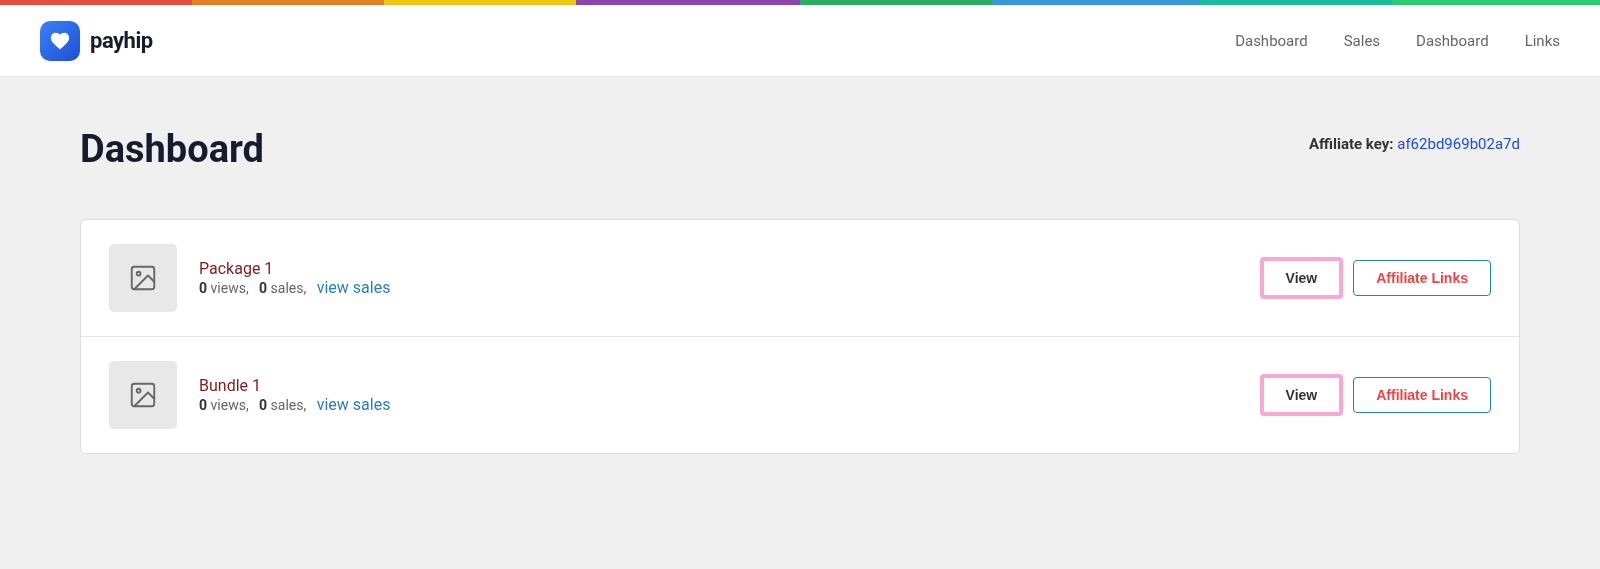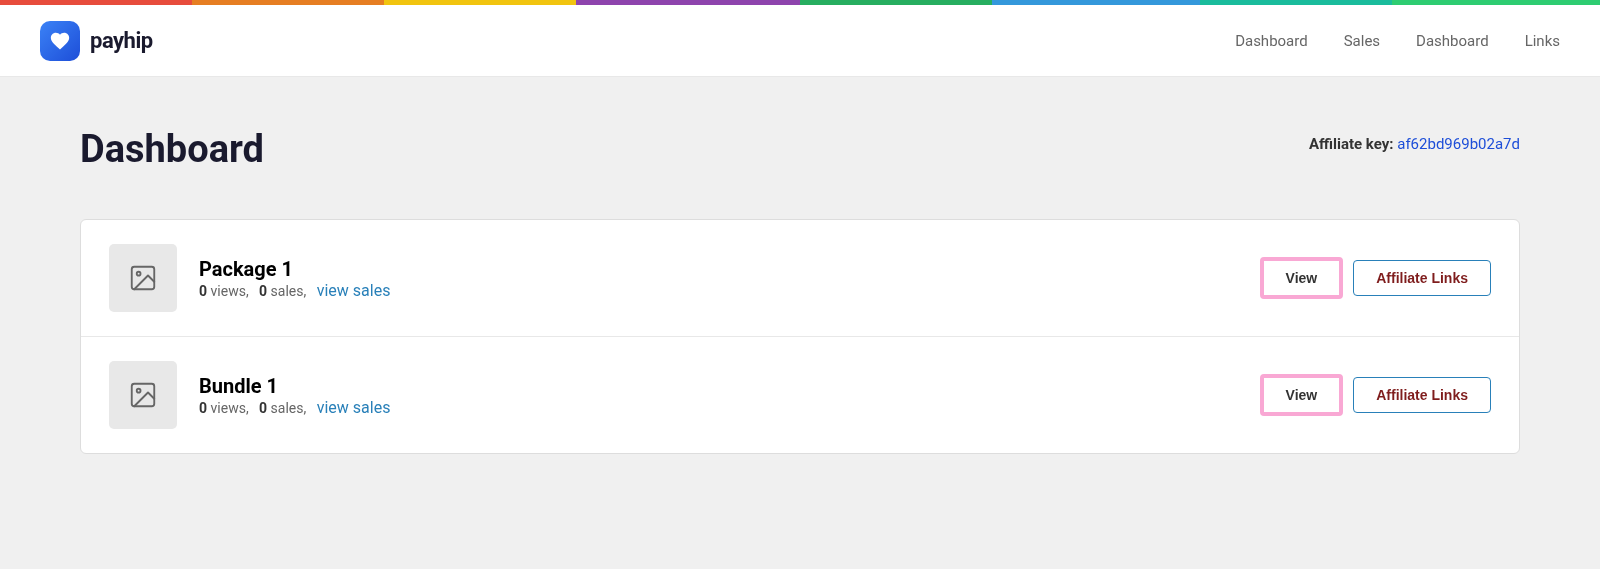--- a/index.html
+++ b/index.html
@@ -113,23 +113,23 @@
       border-radius: 5px;
       display: flex;
       align-items: center;
       justify-content: center;
       flex-shrink: 0;
       margin-right: 22px;
     }
     .product-thumbnail svg { width: 30px; height: 30px; color: #555; }
     .product-info { flex: 1; }
     .product-name {
-      font-size: 20px;
-      color: #000000;
-      font-weight: 700;
+      font-size: 16px;
+      color: #7f1d1d;
+      font-weight: 400;
       margin-bottom: 6px;
       cursor: pointer;
       text-decoration: none;
     }
     .product-stats {
       font-size: 14px;
       color: #666;
     }
     .stat-value { font-weight: 700; color: #333; }
     .view-sales-link {
@@ -148,21 +148,21 @@
       font-size: 14px;
       border-radius: 4px;
       cursor: pointer;
       font-weight: 600;
       border: 4px solid #f9a8d4;
       background: #fff;
       color: #333;
     }
     .btn-outline-blue {
       border: 1px solid #2980b9;
-      color: #7f1d1d;
+      color: #ef4444;
       background: #fff;
     }
   </style>
 </head>
 <body>
 
 <div class="rainbow-bar"></div>
 
 <header class="header">
   <div class="logo-area">

